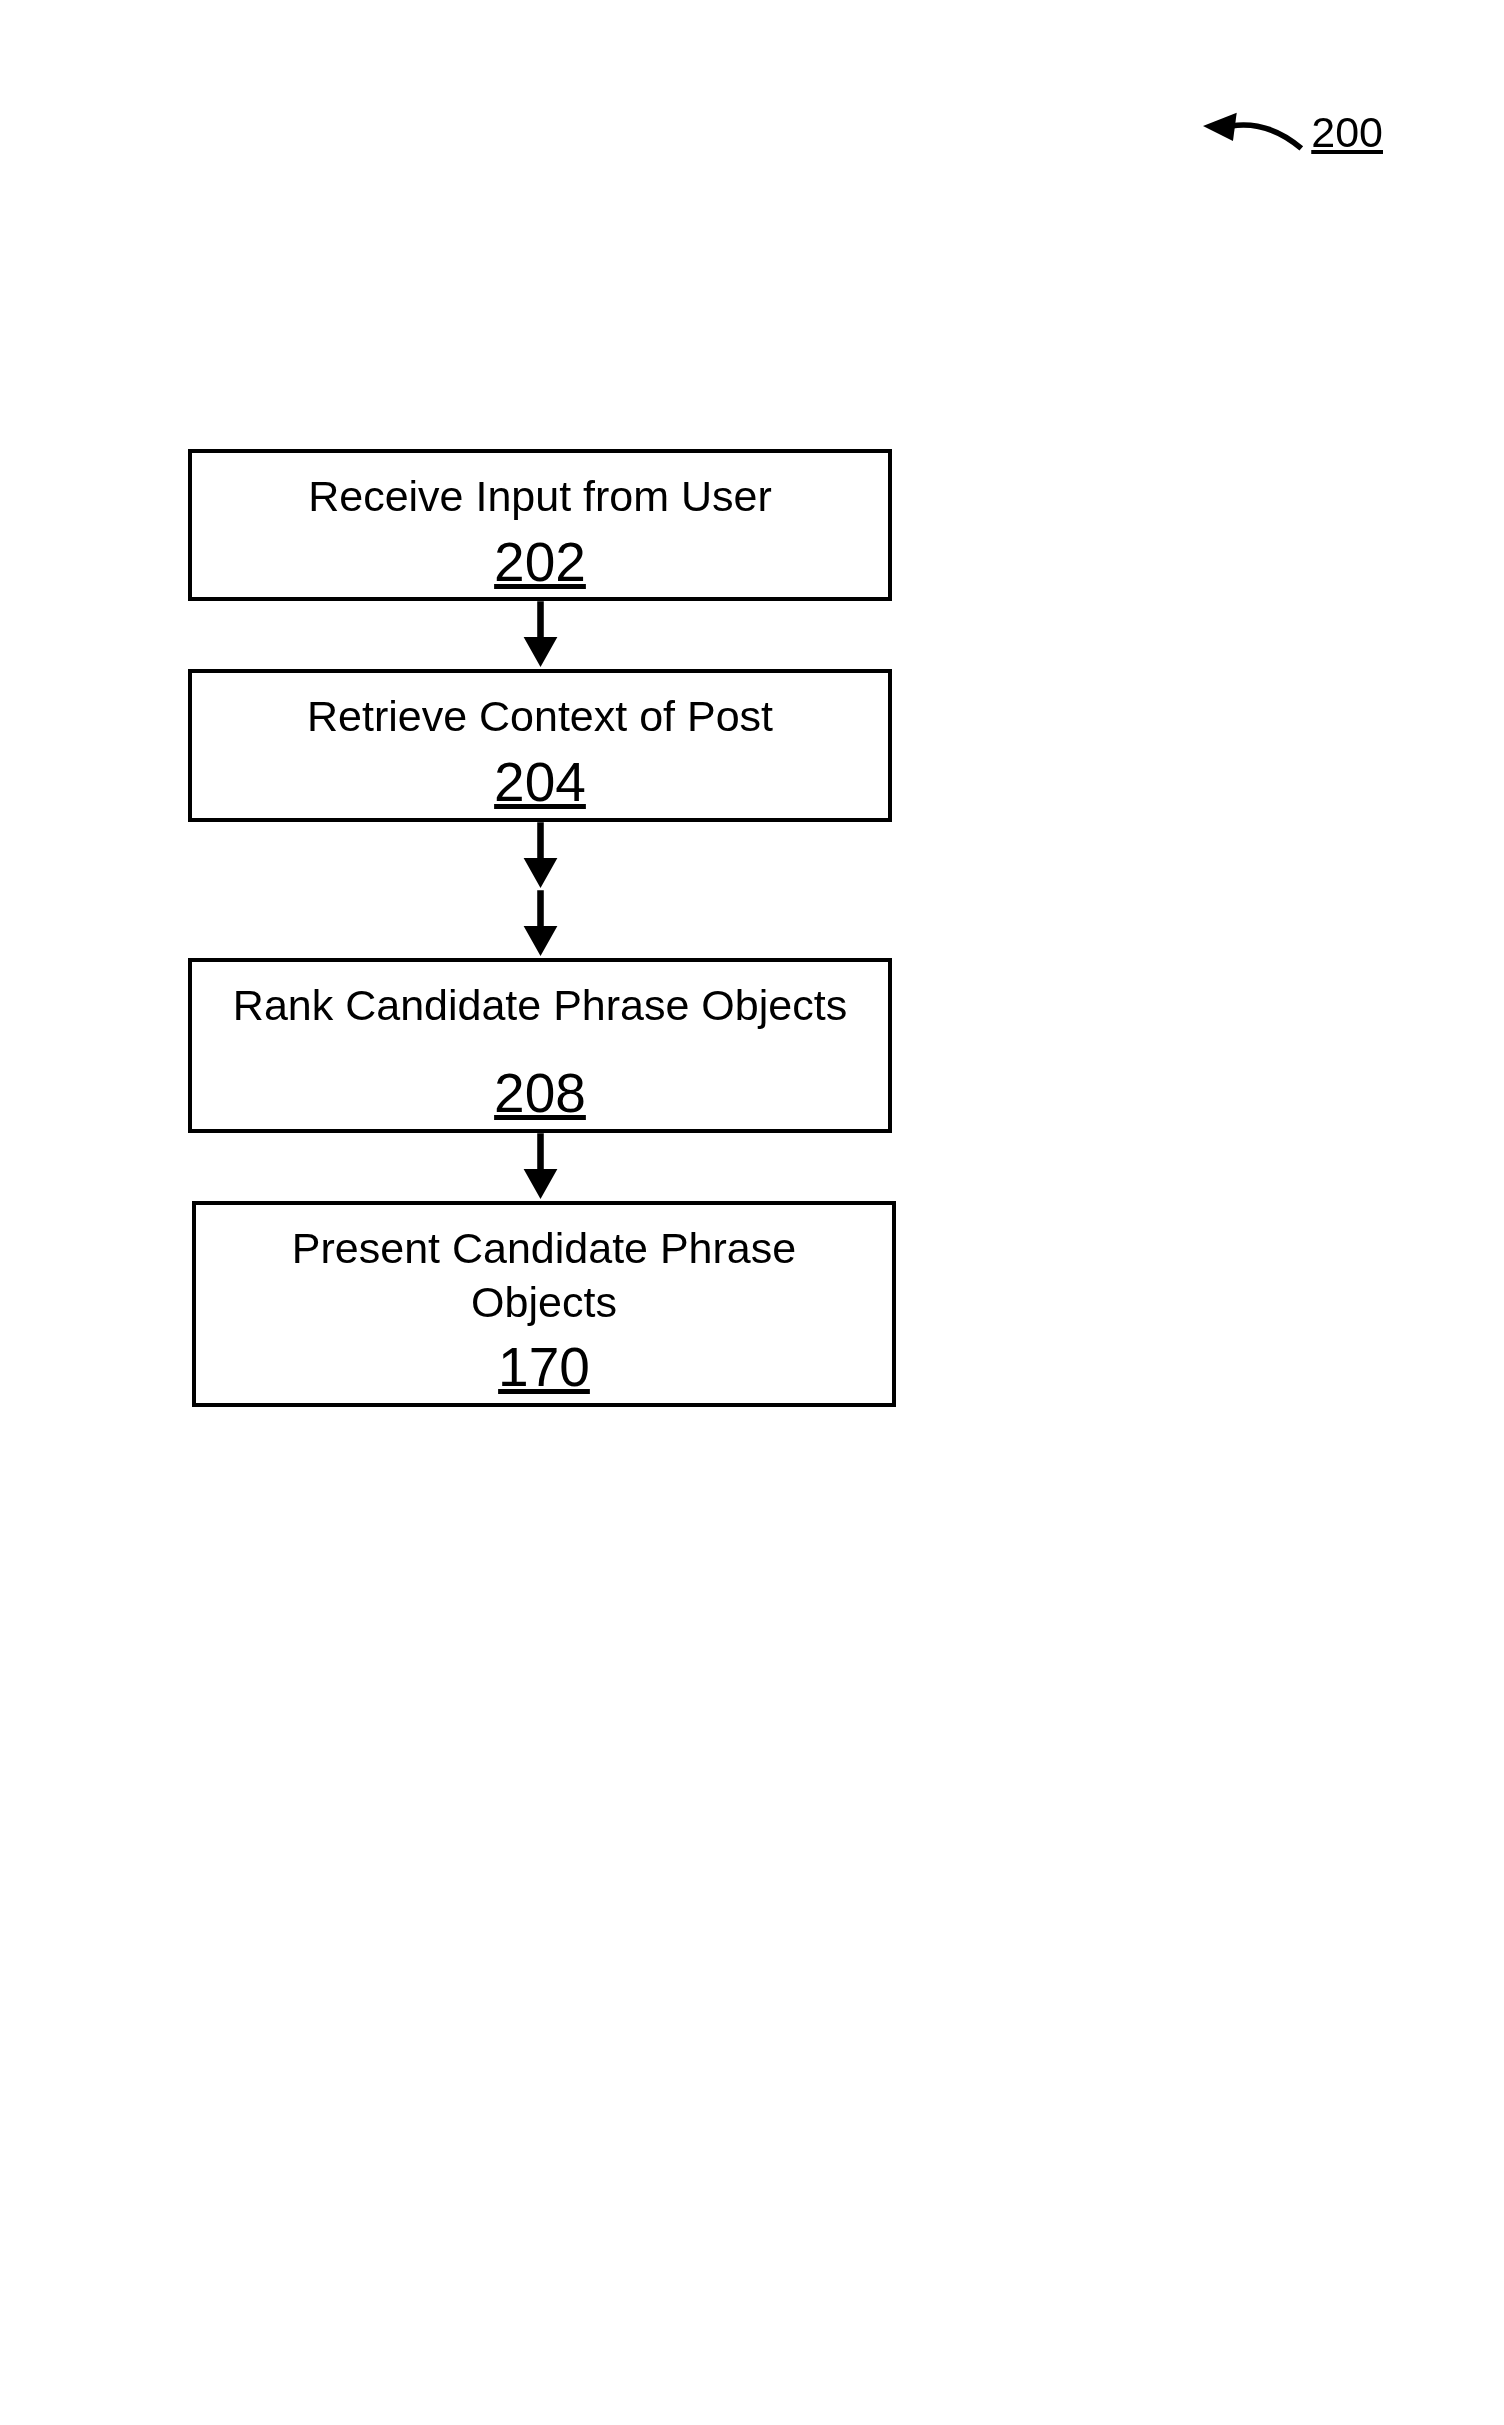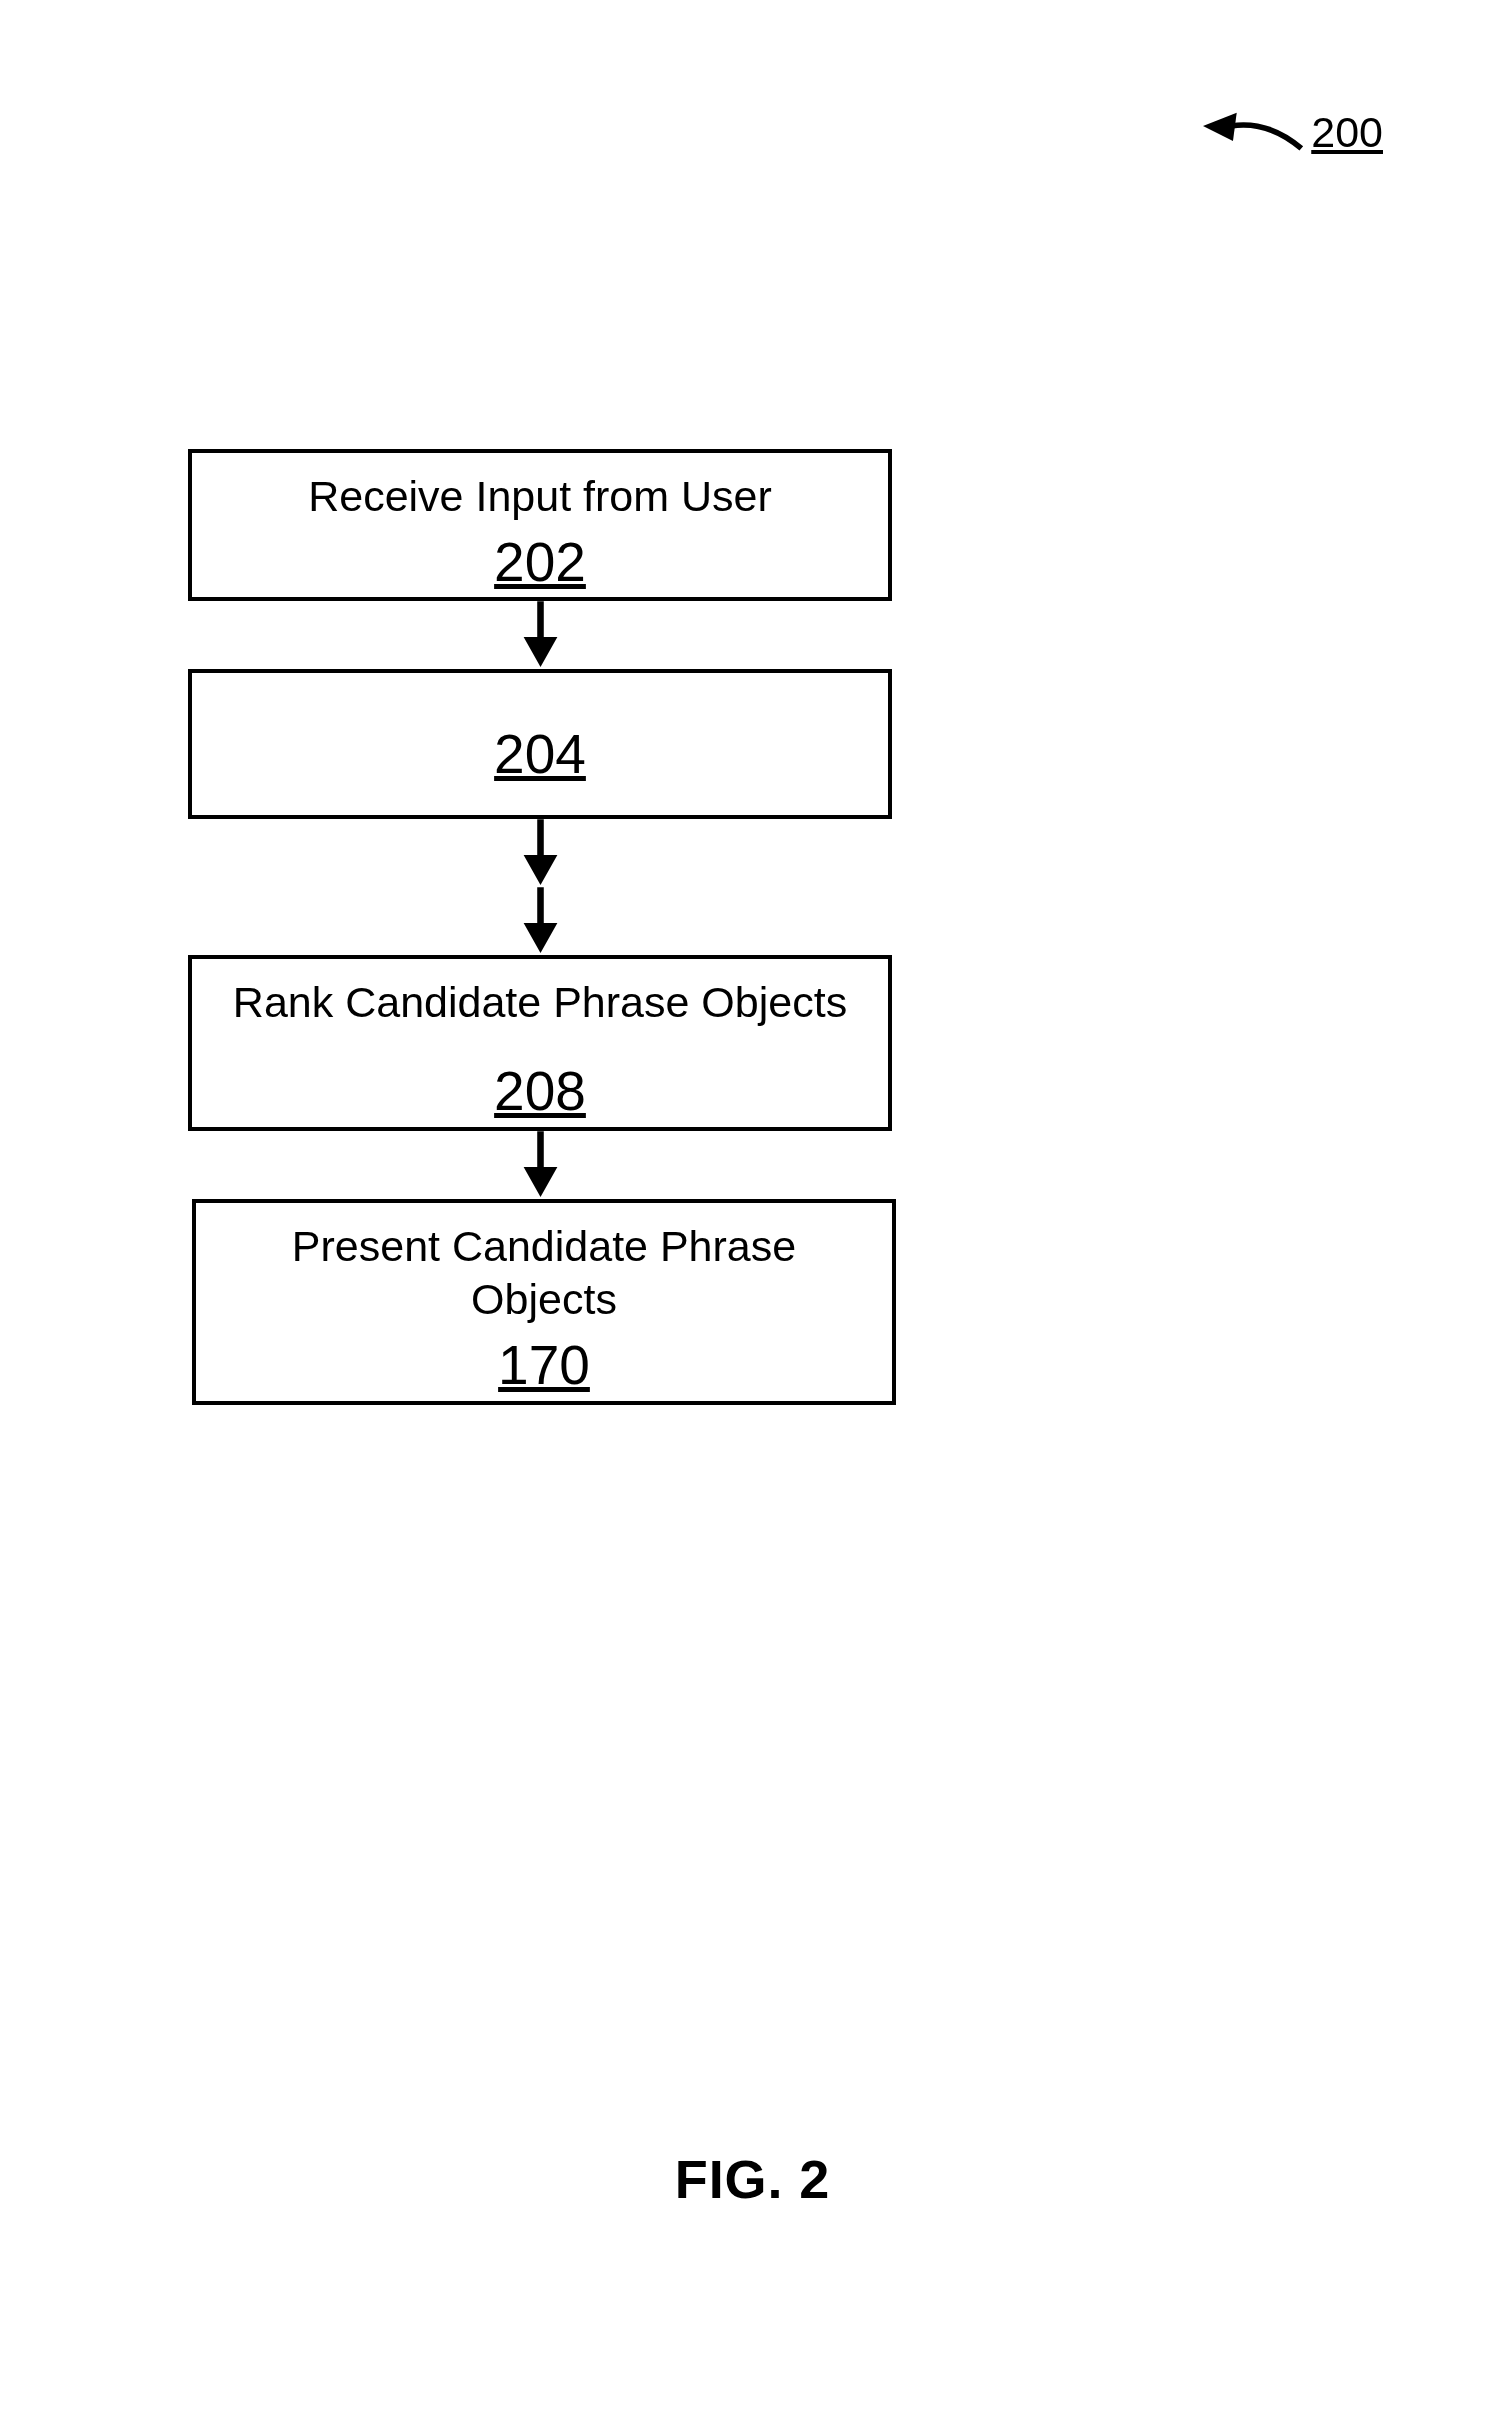--- a/index.html
+++ b/index.html
@@ -104,20 +104,21 @@
     </div>
 
     <div class="arrow">
       <svg width="45" height="68" viewBox="0 0 48 72">
         <line x1="24" y1="0" x2="24" y2="40" stroke="#000" stroke-width="7"></line>
         <polygon points="24,70 6,38 42,38" fill="#000"></polygon>
       </svg>
     </div>
 
     <div class="step-box" style="min-height:150px;">
+      <div class="step-label">Retrieve Context of Post</div>
       <div class="step-num">204</div>
     </div>
 
     <div class="arrow">
       <svg width="45" height="68" viewBox="0 0 48 72">
         <line x1="24" y1="0" x2="24" y2="40" stroke="#000" stroke-width="7"></line>
         <polygon points="24,70 6,38 42,38" fill="#000"></polygon>
       </svg>
     </div>
 
@@ -141,16 +142,15 @@
       </svg>
     </div>
 
     <div class="step-box" style="min-height:197px;margin-left:8px;">
       <div class="step-label">Present Candidate Phrase Objects</div>
       <div class="step-num">170</div>
     </div>
 
   </div>
 
-  <div class="figure-caption">FIG. 2</div>
 
 </div>
 
 
 </body></html>

